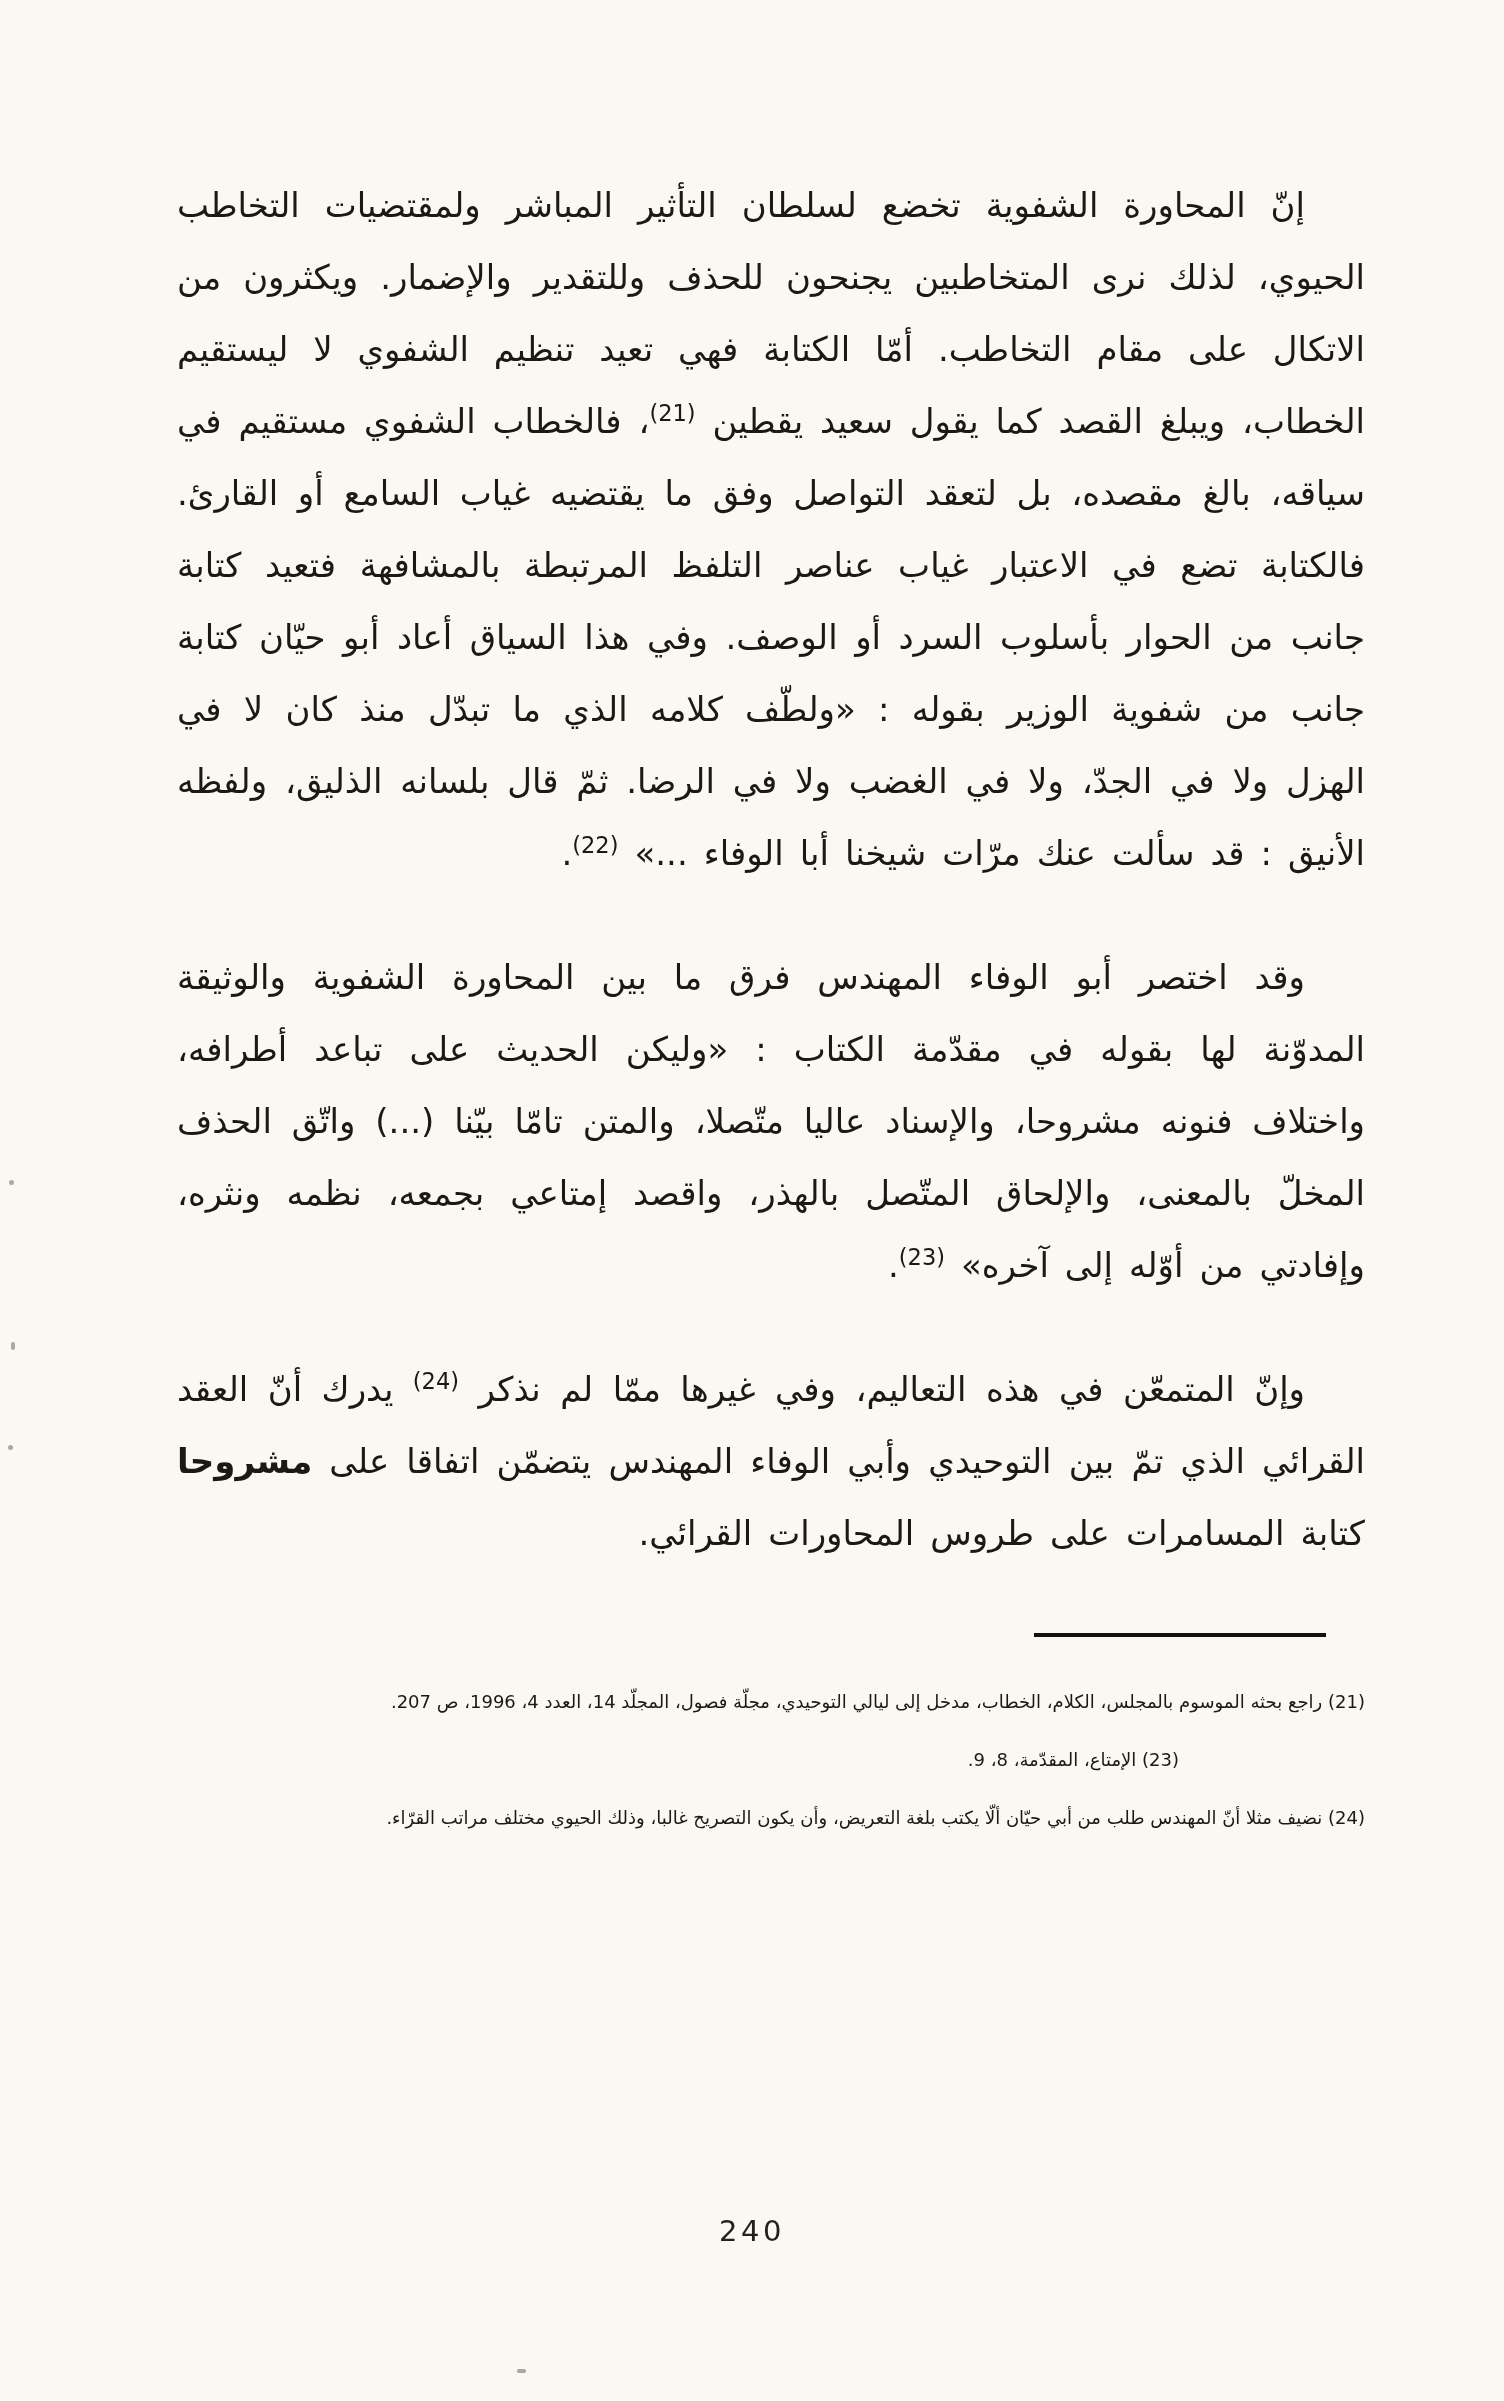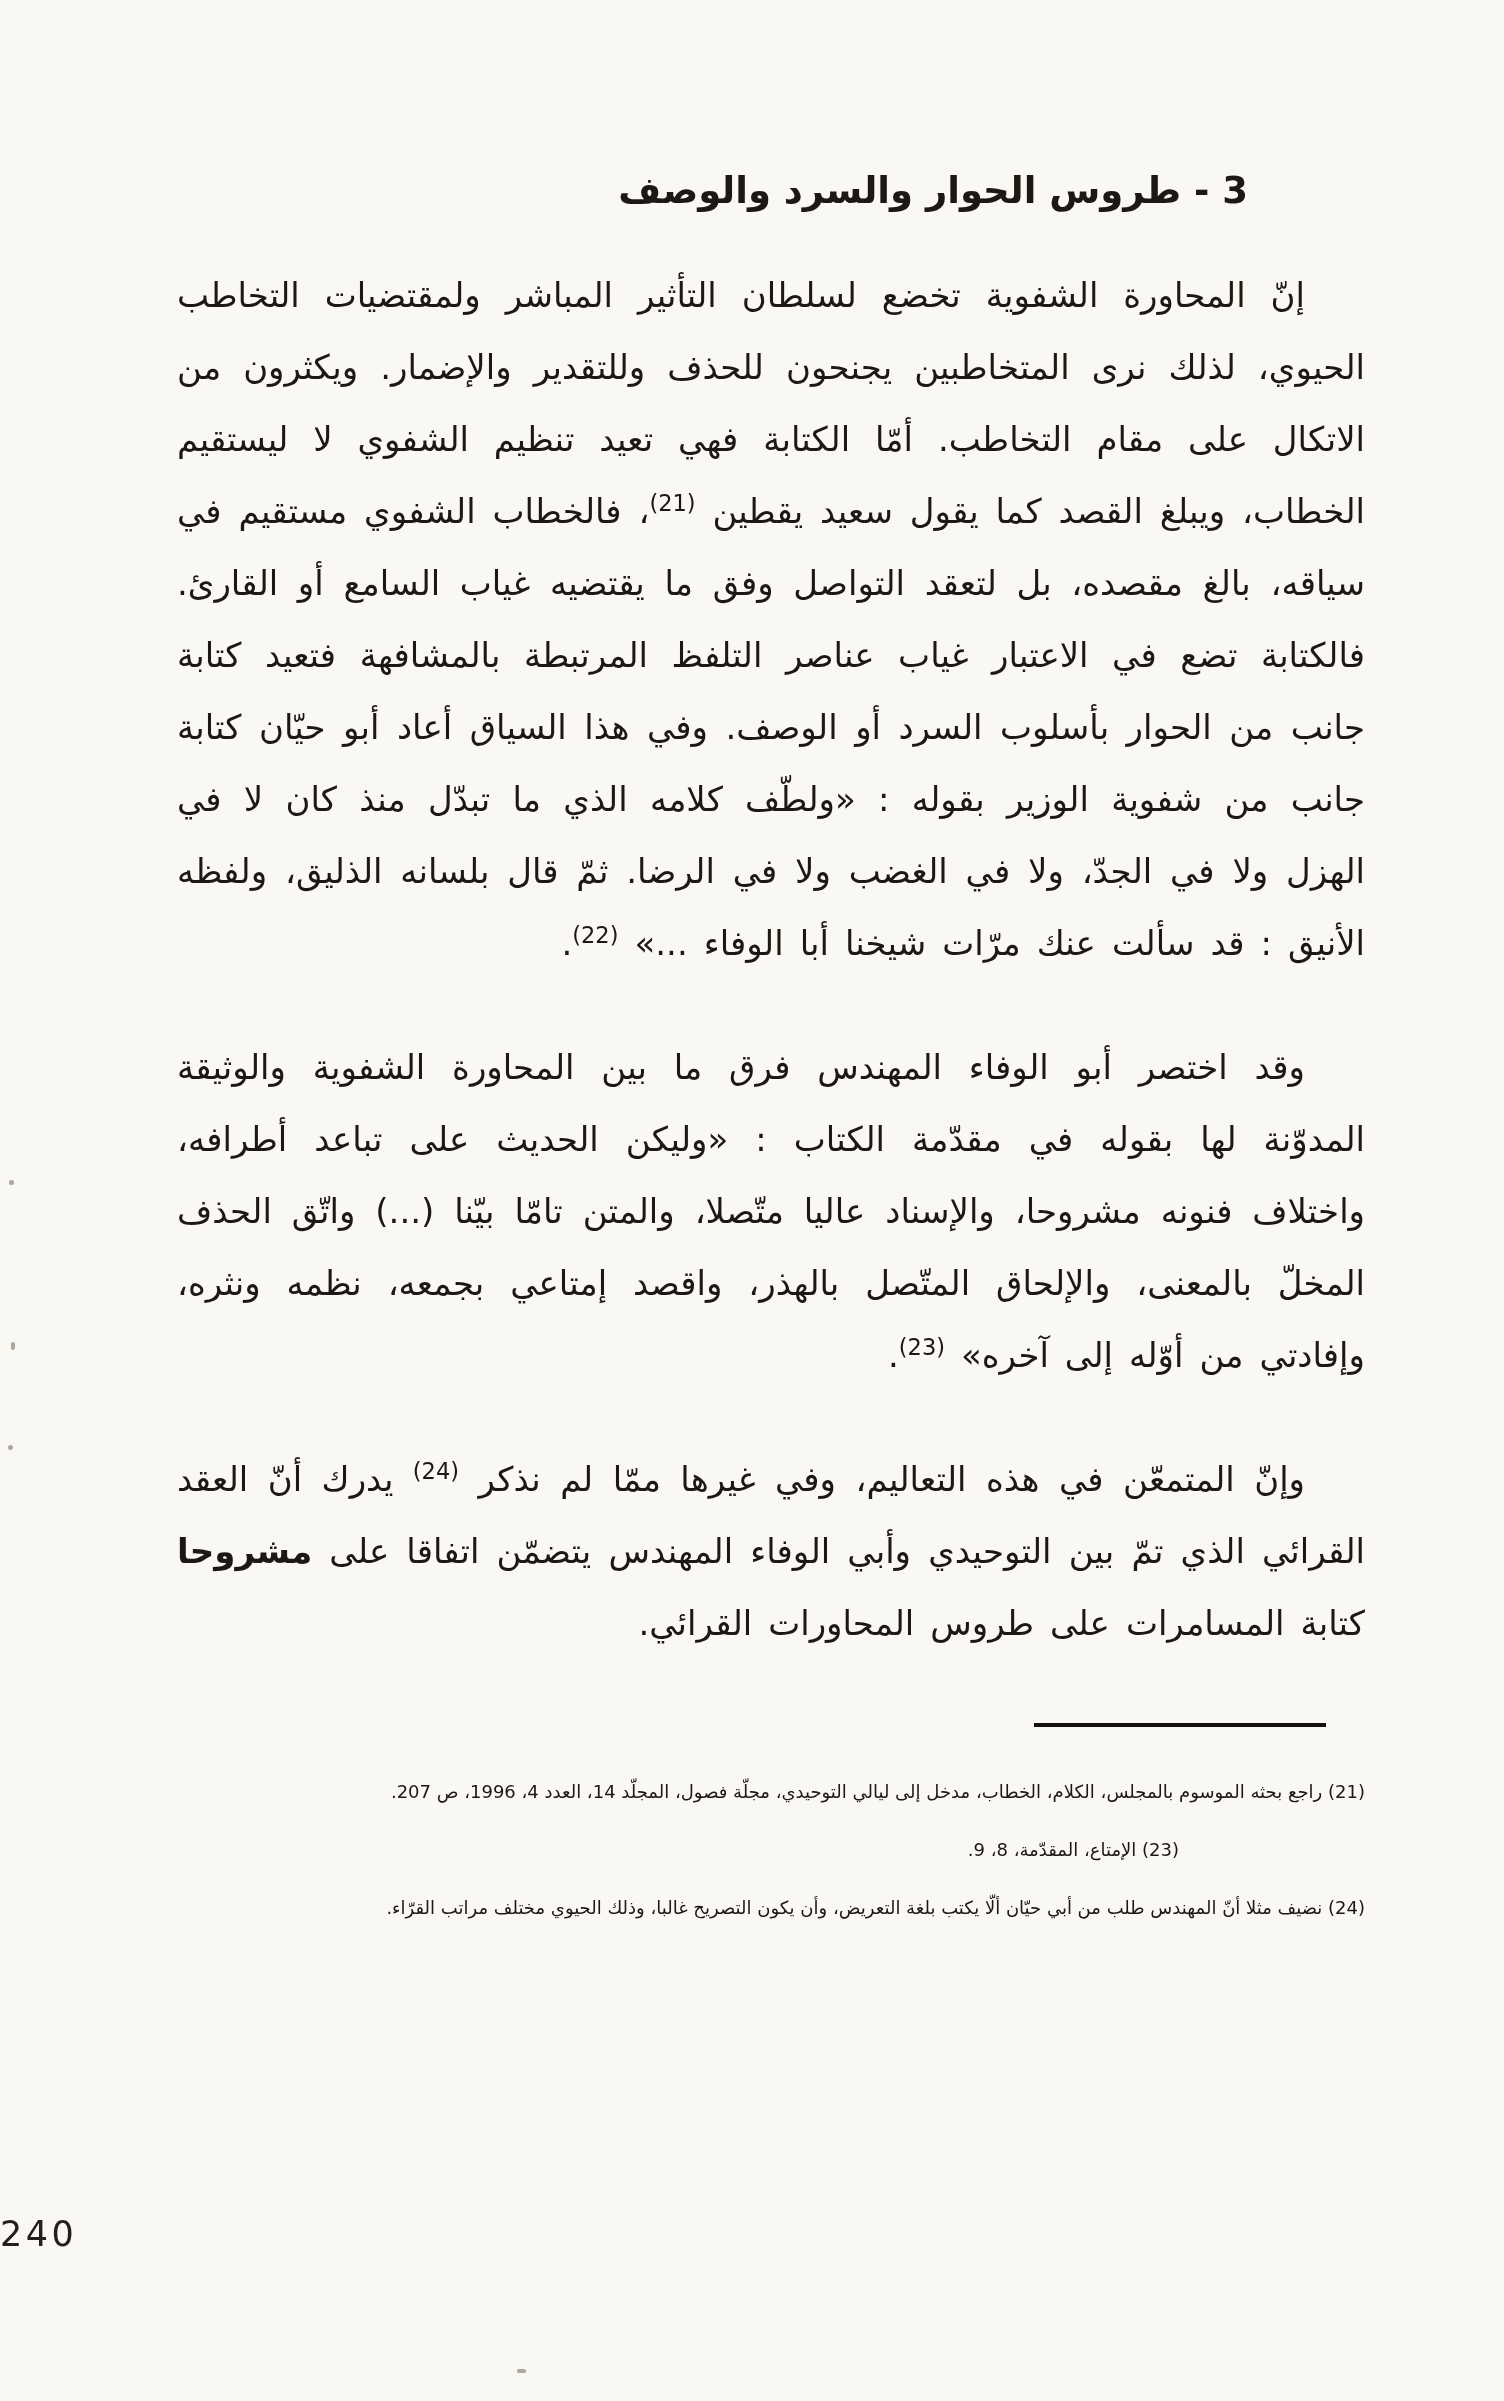--- a/index.html
+++ b/index.html
@@ -57,42 +57,41 @@
     margin-bottom: 4.3px;
   }
   .footnote.fn-0 { padding-right: 251px; text-indent: -251px; }
   .footnote.fn-1 { margin-right: 186px; }
   .footnote.fn-2 { margin-right: 186px; }
   .footnote.fn-3 { padding-right: 104px; text-indent: -104px; }
   .page-number {
     position: absolute;
     left: 0; right: 0;
     top: 2214px;
-    text-align: left;
-    font-size: 35px;
+    text-align: center;
+    font-size: 29px;
     letter-spacing: 3.5px;
     color: #231f1a;
   }
   .speck {
     position: absolute;
     background: #8f8d86;
     border-radius: 50%;
     opacity: 0.75;
   }
   .speck.s1 { left: 8.6px; top: 1180px; width: 5.2px; height: 5.2px; }
   .speck.s2 { left: 11.2px; top: 1342px; width: 4.3px; height: 7.8px; border-radius: 2.6px; }
   .speck.s3 { left: 7.8px;  top: 1445px; width: 5.2px; height: 5.2px; }
   .speck.s4 { left: 517px; top: 2369px; width: 8.6px; height: 3.5px; border-radius: 1.7px; }
 </style>
 </head>
 <body>
 
 <div class="content">
 
-  <h1 class="heading">3 - طروس الحوار والسرد والوصف</h1>
 
   <p class="para"><span>إنّ المحاورة الشفوية تخضع لسلطان التأثير المباشر ولمقتضيات التخاطب الحيوي، لذلك نرى المتخاطبين يجنحون للحذف وللتقدير والإضمار. ويكثرون من الاتكال على مقام التخاطب. أمّا الكتابة فهي تعيد تنظيم الشفوي لا ليستقيم الخطاب، ويبلغ القصد كما يقول سعيد يقطين </span><sup>(21)</sup><span>، فالخطاب الشفوي مستقيم في سياقه، بالغ مقصده، بل لتعقد التواصل وفق ما يقتضيه غياب السامع أو القارئ. فالكتابة تضع في الاعتبار غياب عناصر التلفظ المرتبطة بالمشافهة فتعيد كتابة جانب من الحوار بأسلوب السرد أو الوصف. وفي هذا السياق أعاد أبو حيّان كتابة جانب من شفوية الوزير بقوله : «ولطّف كلامه الذي ما تبدّل منذ كان لا في الهزل ولا في الجدّ، ولا في الغضب ولا في الرضا. ثمّ قال بلسانه الذليق، ولفظه الأنيق : قد سألت عنك مرّات شيخنا أبا الوفاء ...» </span><sup>(22)</sup><span>.</span></p>
 
   <p class="para"><span>وقد اختصر أبو الوفاء المهندس فرق ما بين المحاورة الشفوية والوثيقة المدوّنة لها بقوله في مقدّمة الكتاب : «وليكن الحديث على تباعد أطرافه، واختلاف فنونه مشروحا، والإسناد عاليا متّصلا، والمتن تامّا بيّنا (...) واتّق الحذف المخلّ بالمعنى، والإلحاق المتّصل بالهذر، واقصد إمتاعي بجمعه، نظمه ونثره، وإفادتي من أوّله إلى آخره» </span><sup>(23)</sup><span>.</span></p>
 
   <p class="para last"><span>وإنّ المتمعّن في هذه التعاليم، وفي غيرها ممّا لم نذكر </span><sup>(24)</sup><span> يدرك أنّ العقد القرائي الذي تمّ بين التوحيدي وأبي الوفاء المهندس يتضمّن اتفاقا على </span><span class="emphasis">مشروحا</span><span> كتابة المسامرات على طروس المحاورات القرائي.</span></p>
 
   <div class="footnote-sep"></div>
 
   <div class="footnotes">

